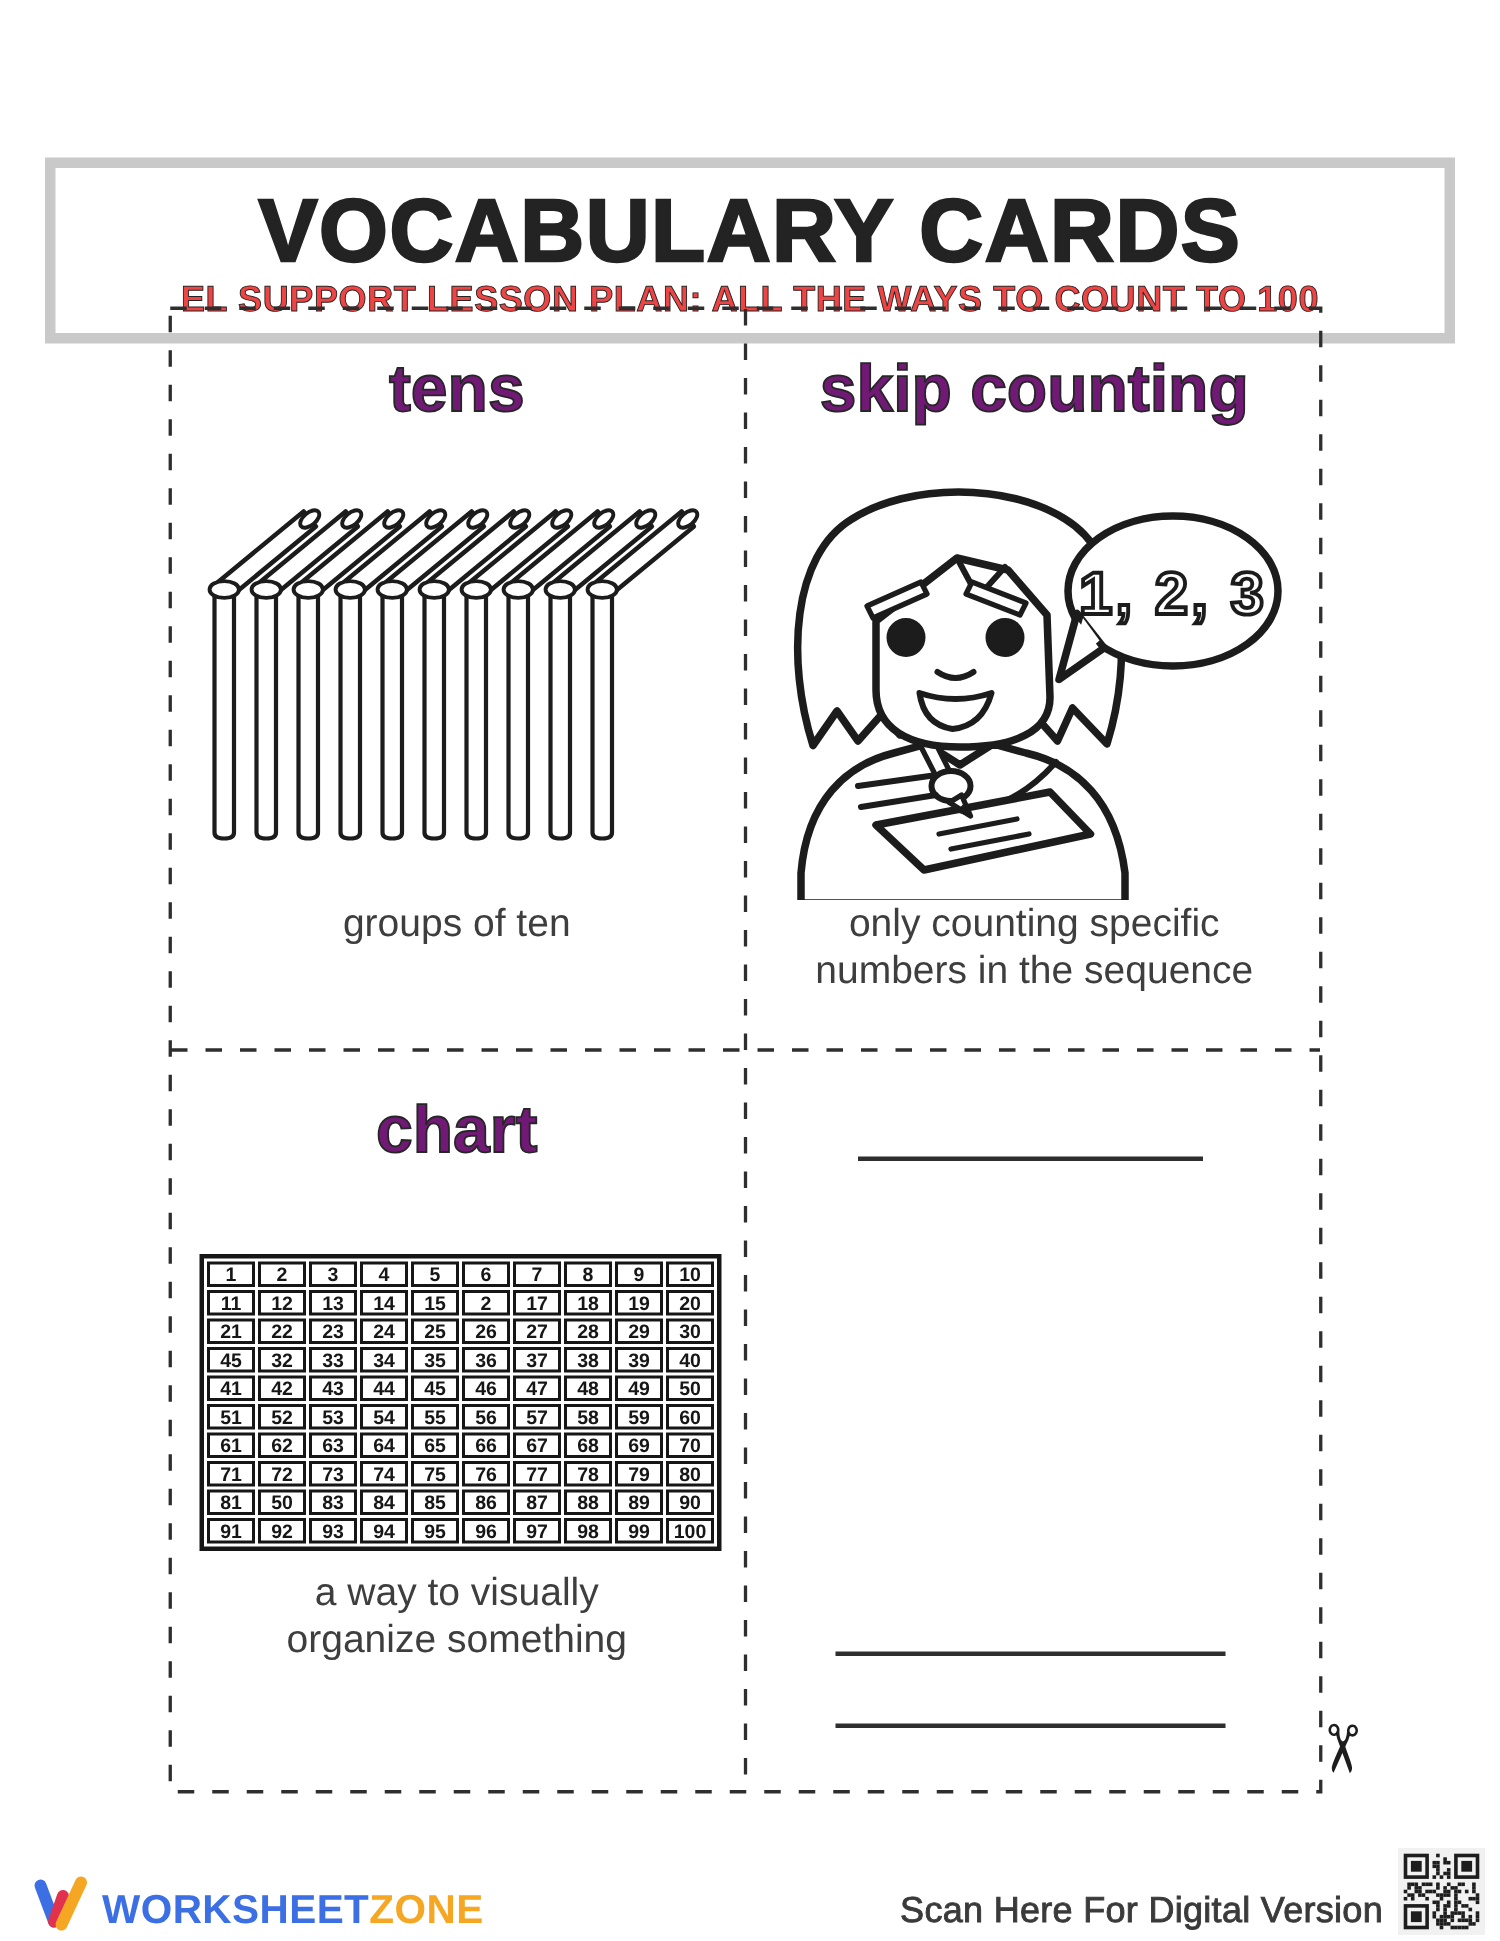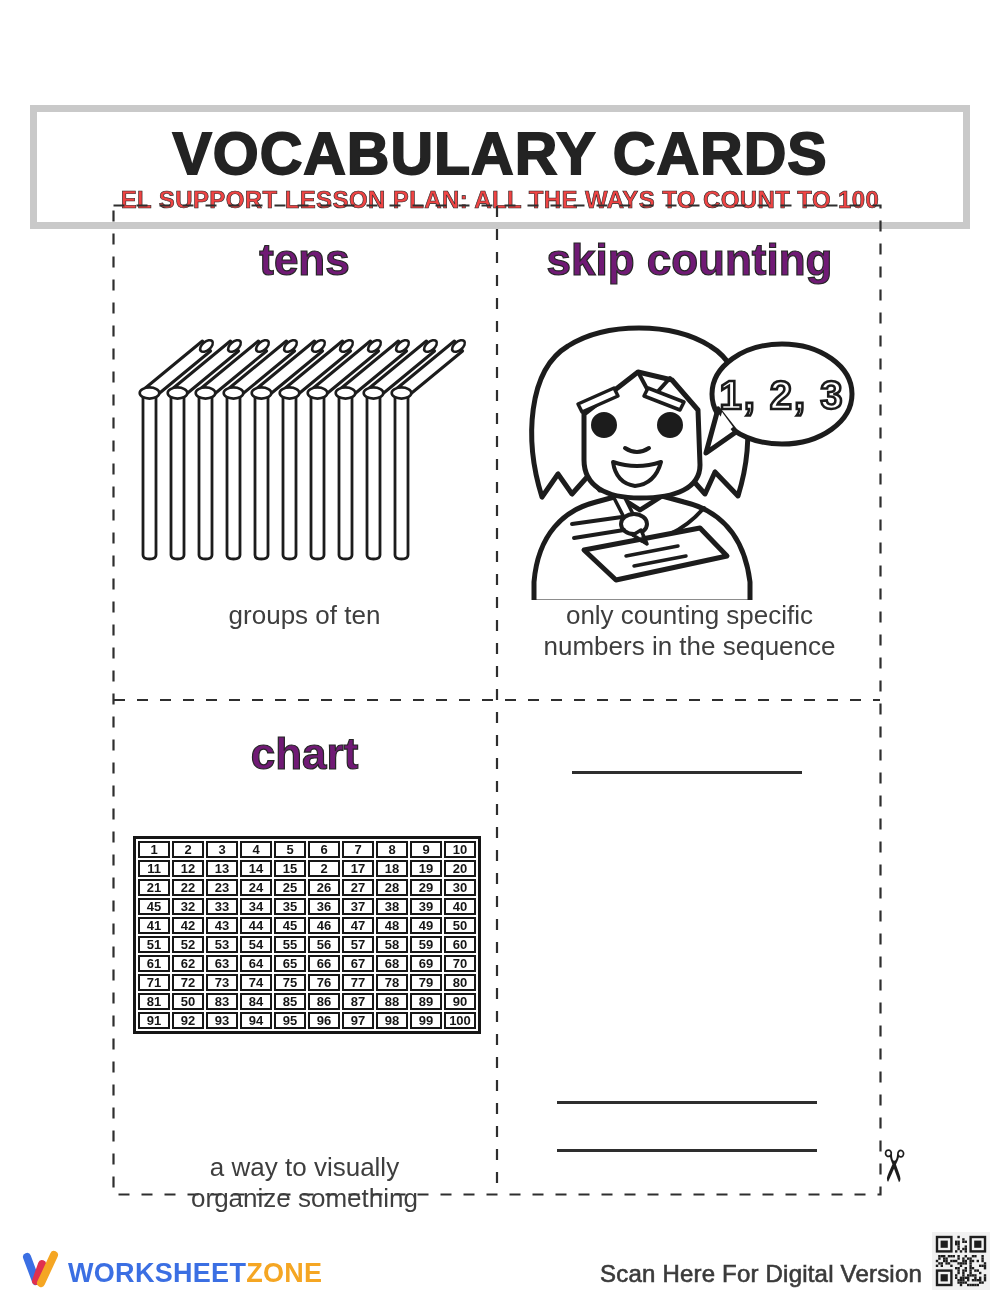--- a/index.html
+++ b/index.html
@@ -265,21 +265,21 @@
           <td>95</td>
           <td>96</td>
           <td>97</td>
           <td>98</td>
           <td>99</td>
           <td>100</td>
         </tr>
       </tbody>
   </table>
 
-  <div class="card-caption" style="left:112px;top:1152px;text-align:center;">
+  <div class="card-caption" style="left:112px;top:1046px;text-align:center;">
     <div>a way to visually</div>
     <div>organize something</div>
   </div>
 
   <div class="blank-line line-1"></div>
   <div class="blank-line line-2"></div>
   <div class="blank-line line-3"></div>
 
   <div class="scissors">✂</div>
 

